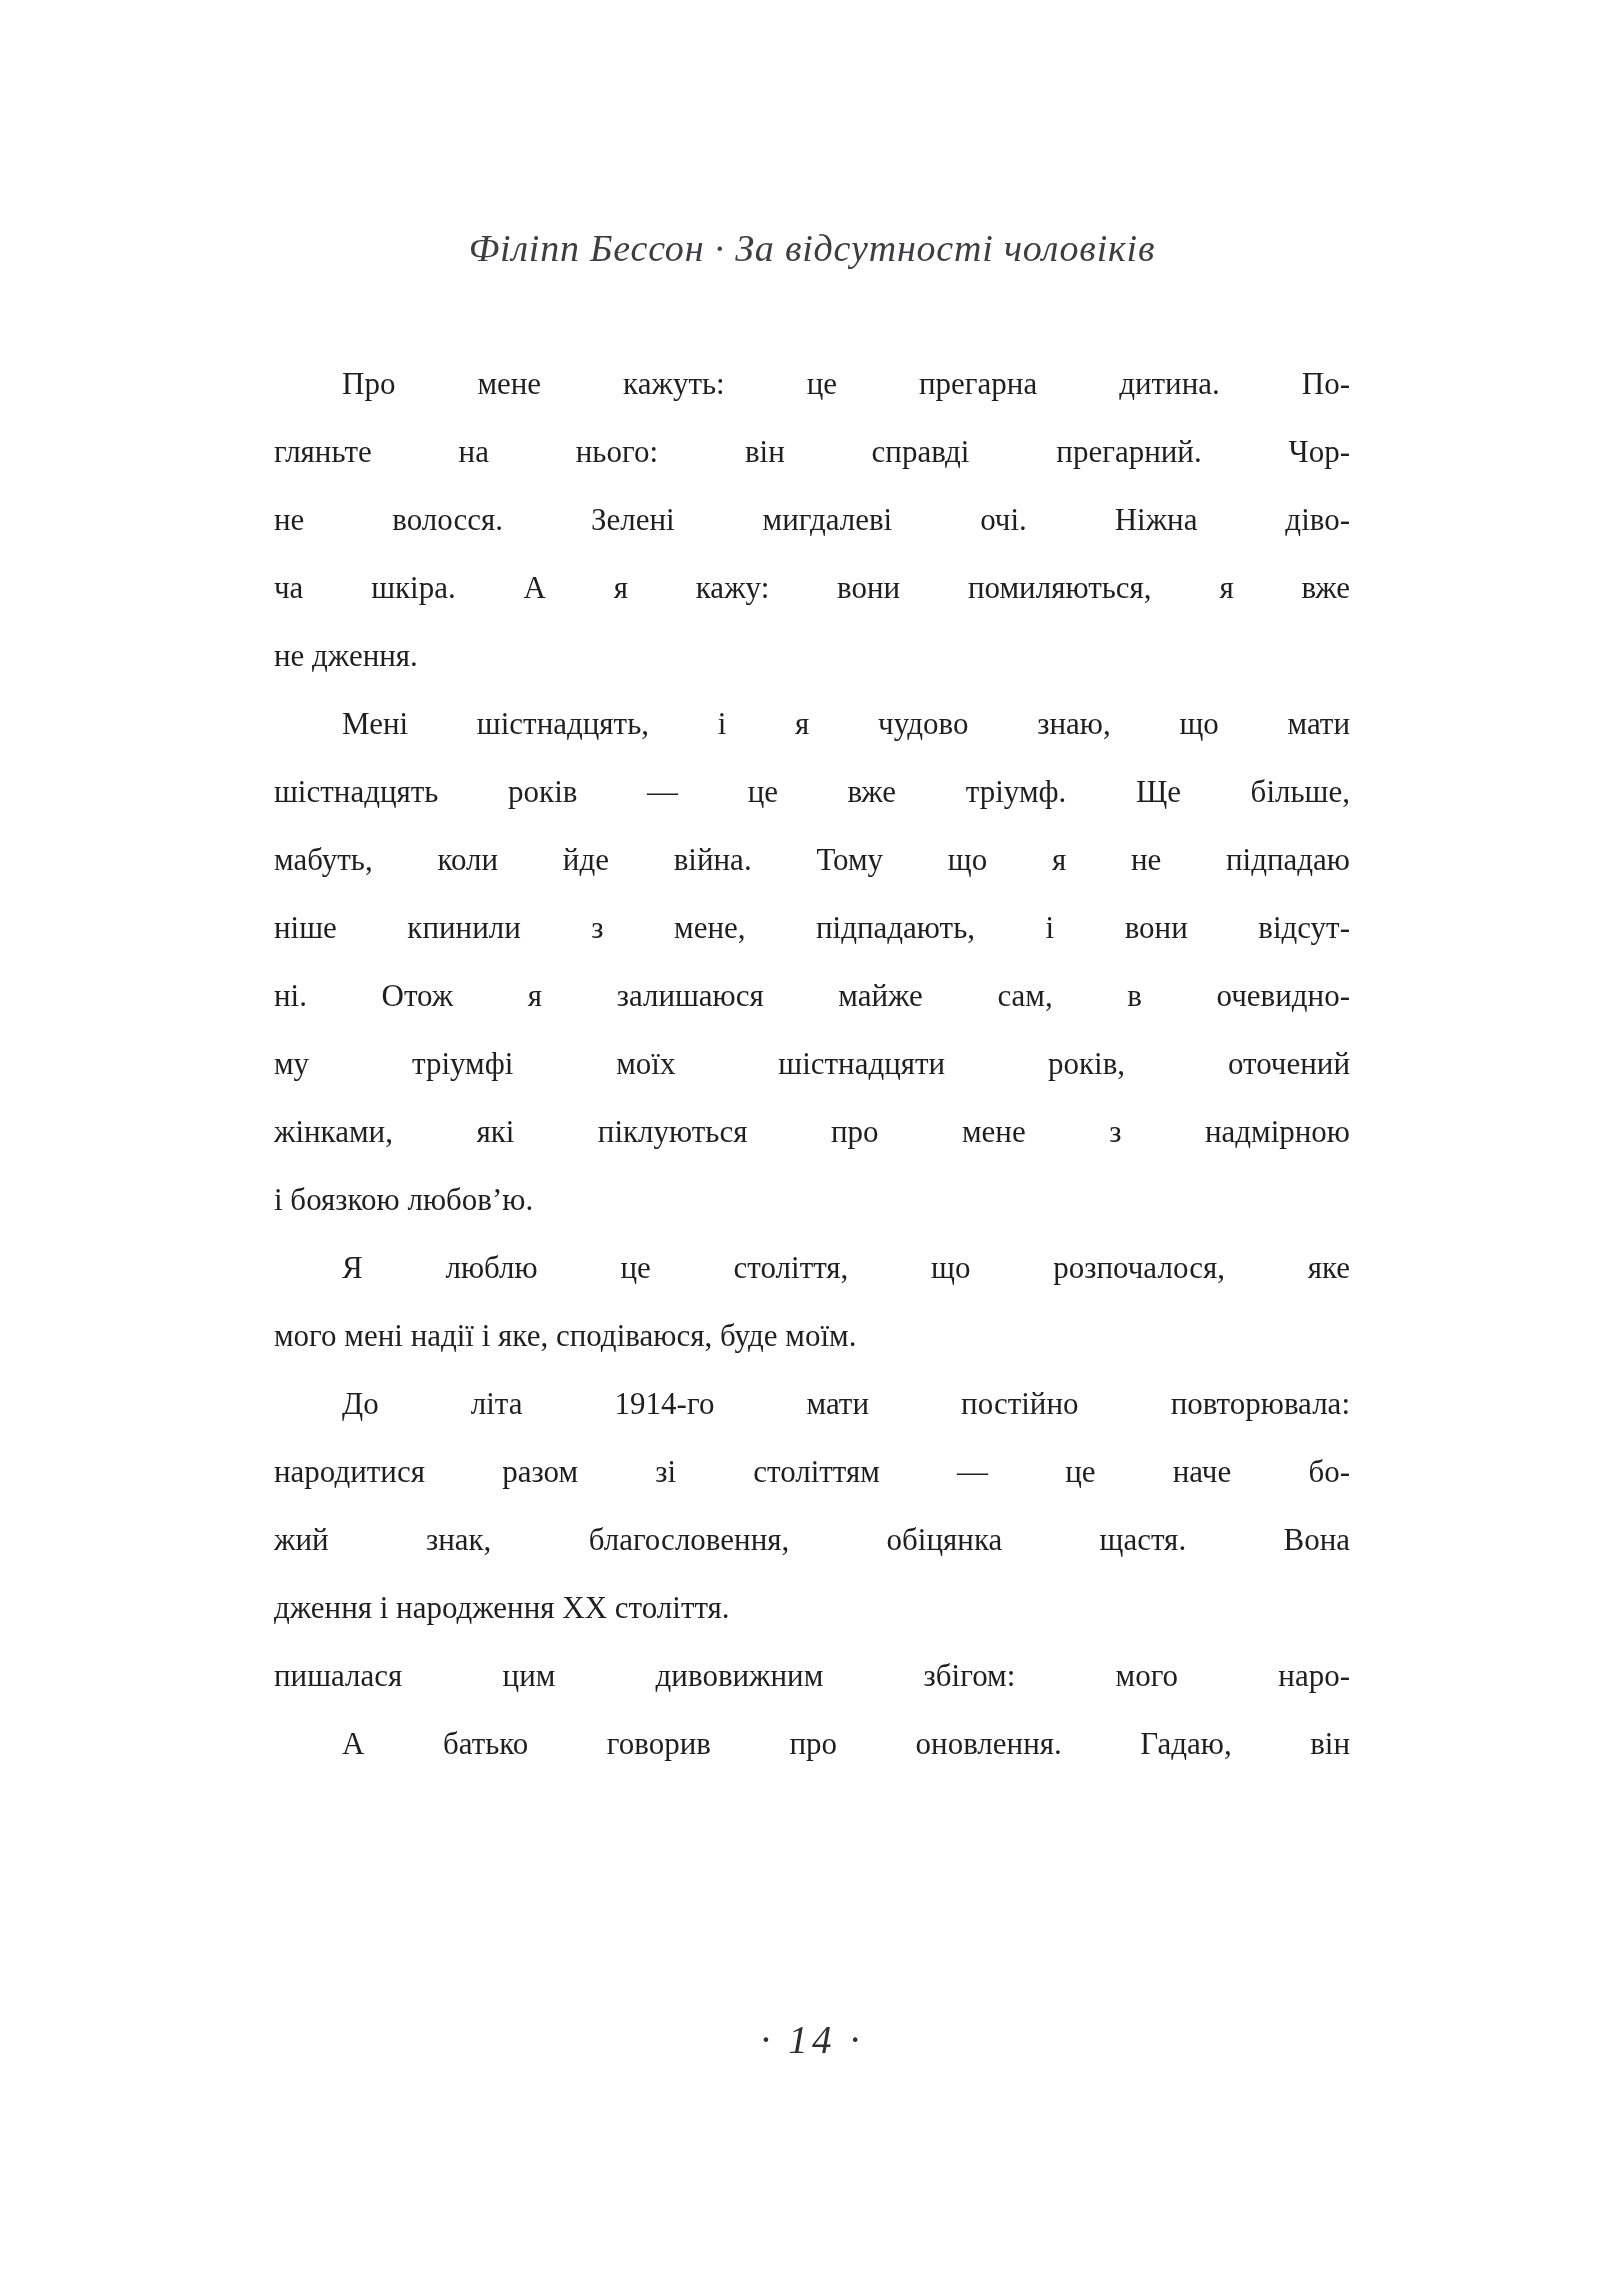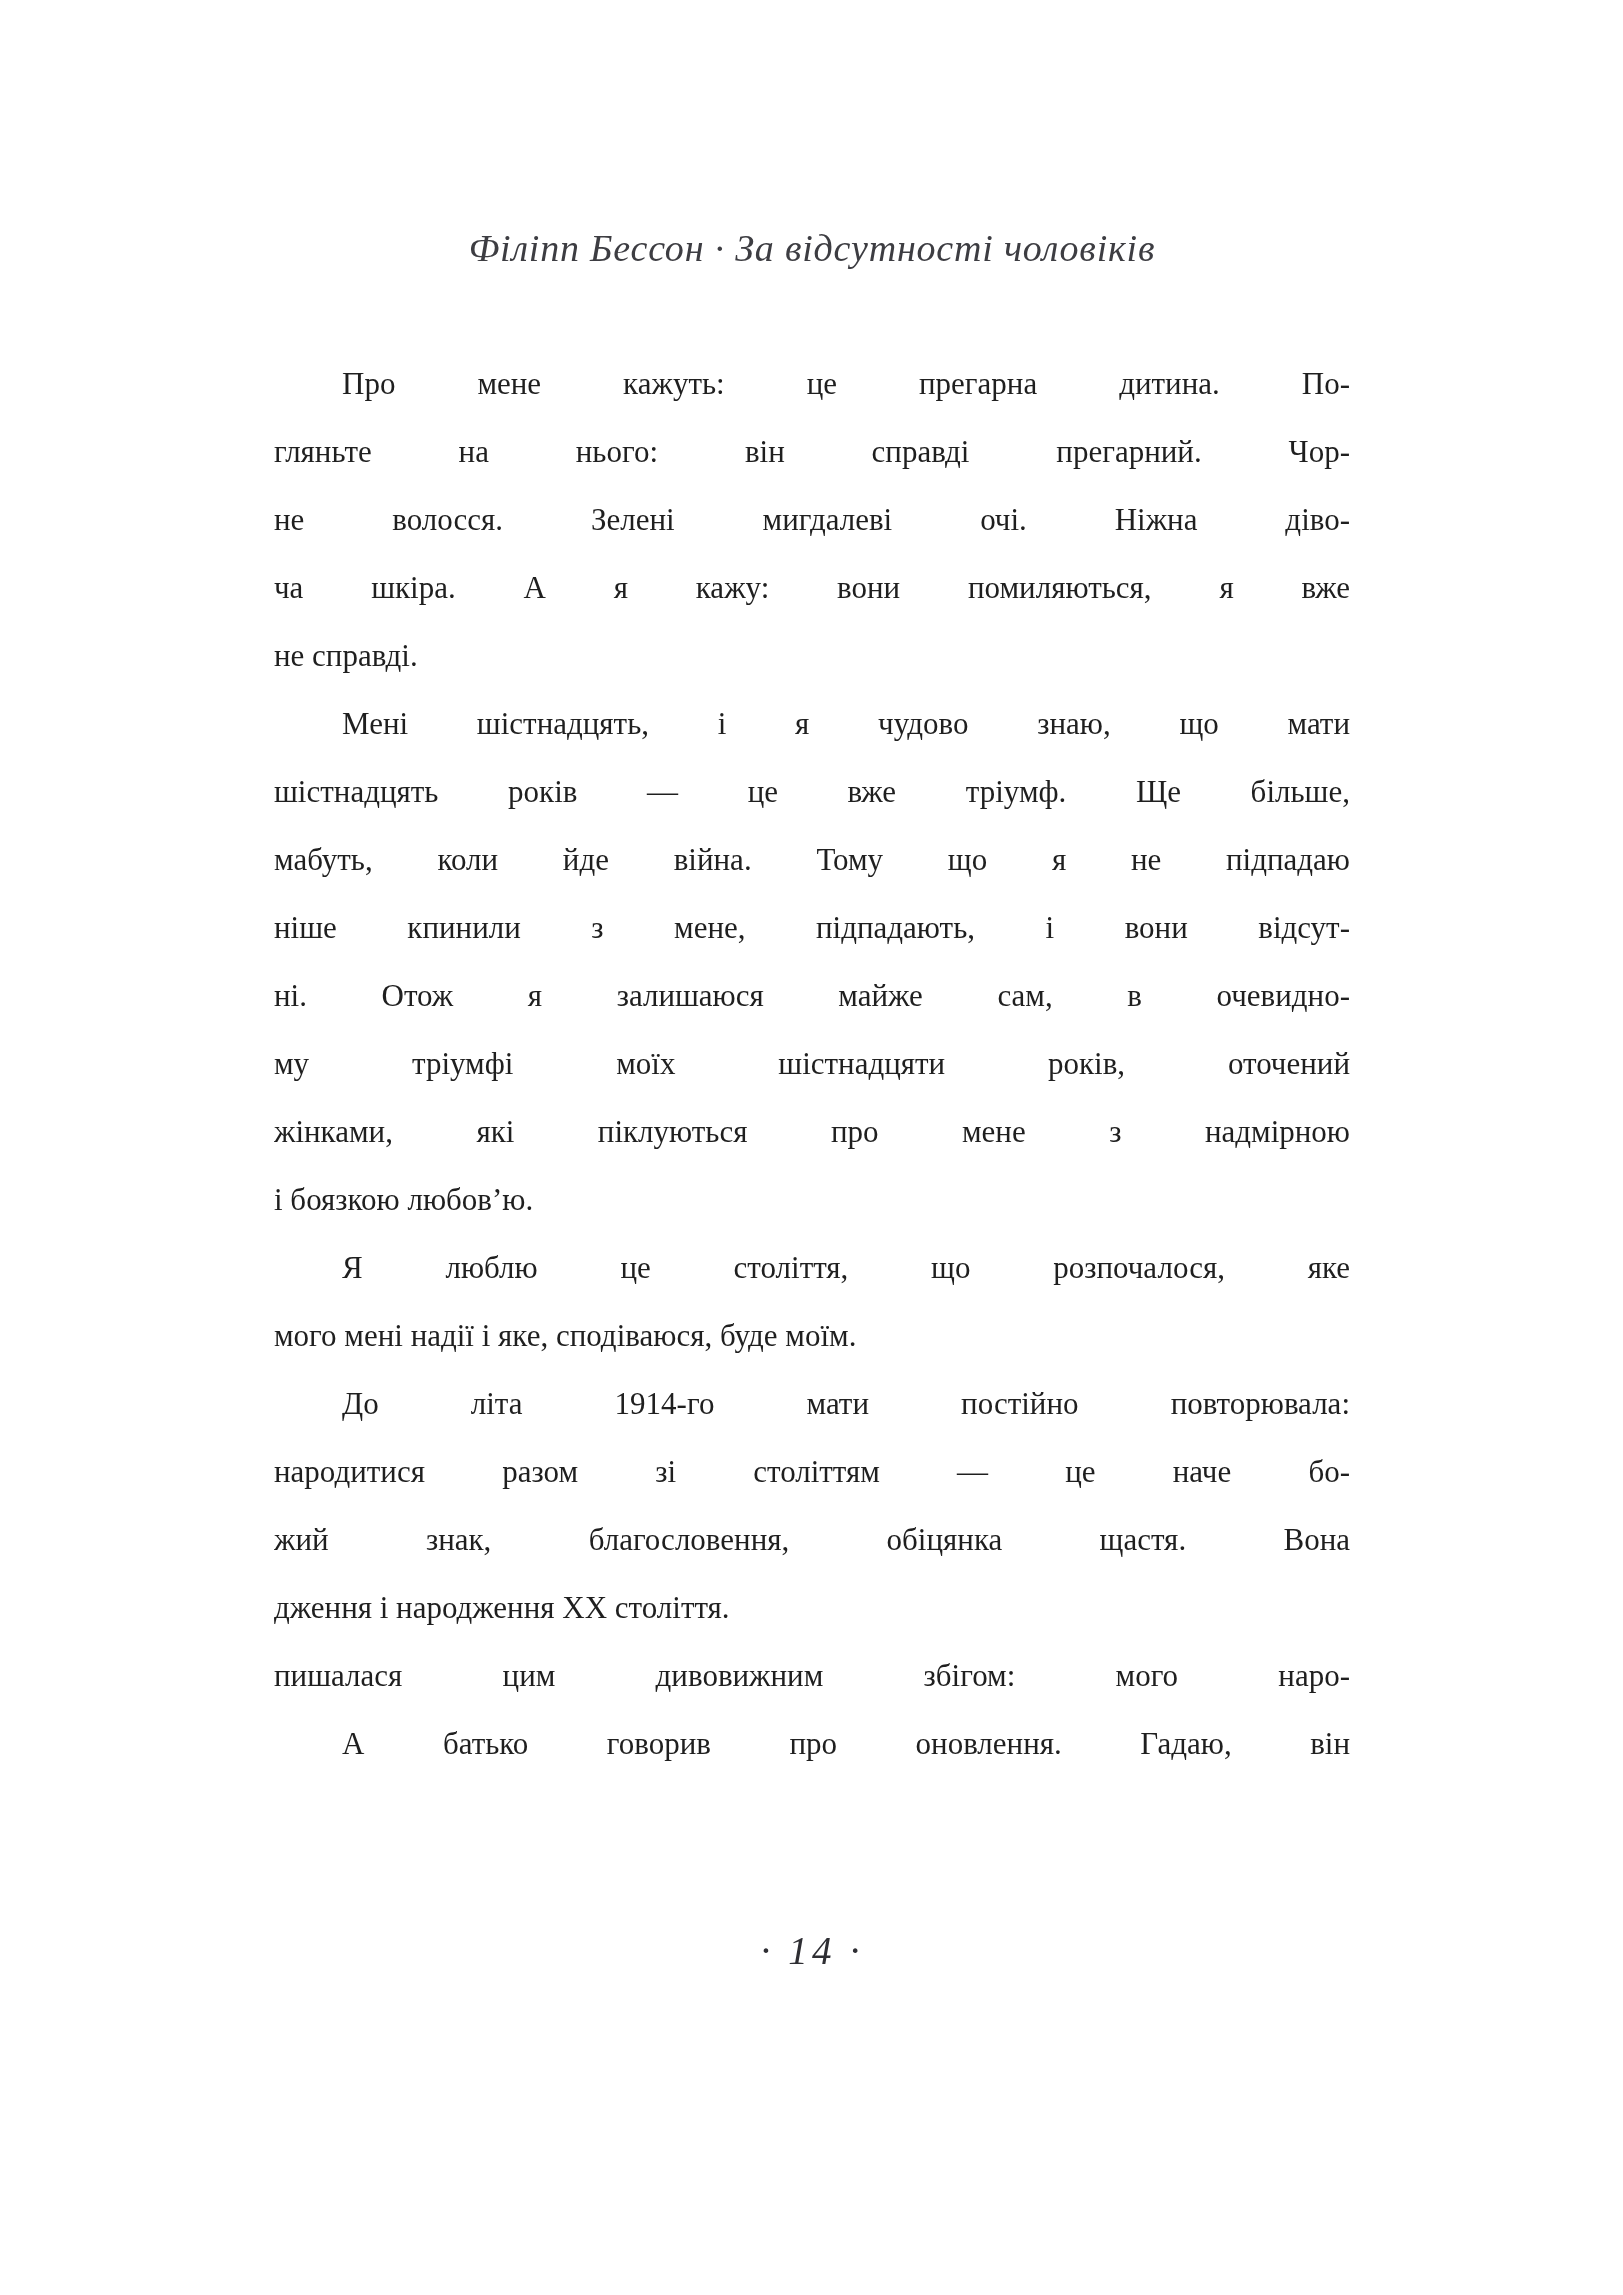--- a/index.html
+++ b/index.html
@@ -46,41 +46,41 @@
   .line.indent {
     text-indent: 68px;
   }
   .line.short {
     text-align-last: left;
   }
   .page-number {
     position: absolute;
     left: 274px;
     width: 1076px;
-    top: 1893px;
+    top: 1982px;
     text-align: center;
     font-style: italic;
     font-size: 39px;
     line-height: 51px;
     letter-spacing: 4.2px;
     color: var(--pagenum-color, #2e2e33);
   }
 </style>
 </head>
 <body>
 
 <div class="page" style="--bg: #ffffff; --text-color: #1f1f1f; --header-color: #3d3d42; --pagenum-color: #2e2e33;">
   <div class="running-header">Філіпп Бессон · За відсутності чоловіків</div>
 
   <div class="body-text">
       <div class="line indent">Про мене кажуть: це прегарна дитина. По-</div>
       <div class="line">гляньте на нього: він справді прегарний. Чор-</div>
       <div class="line">не волосся. Зелені мигдалеві очі. Ніжна діво-</div>
       <div class="line">ча шкіра. А я кажу: вони помиляються, я вже</div>
-      <div class="line short">не справді.</div>
+      <div class="line short">не дження.</div>
       <div class="line indent">Мені шістнадцять, і я чудово знаю, що мати</div>
       <div class="line">шістнадцять років — це вже тріумф. Ще більше,</div>
       <div class="line">мабуть, коли йде війна. Тому що я не підпадаю</div>
       <div class="line">ніше кпинили з мене, підпадають, і вони відсут-</div>
       <div class="line">ні. Отож я залишаюся майже сам, в очевидно-</div>
       <div class="line">му тріумфі моїх шістнадцяти років, оточений</div>
       <div class="line">жінками, які піклуються про мене з надмірною</div>
       <div class="line short">і боязкою любов’ю.</div>
       <div class="line indent">Я люблю це століття, що розпочалося, яке</div>
       <div class="line short">мого мені надії і яке, сподіваюся, буде моїм.</div>

